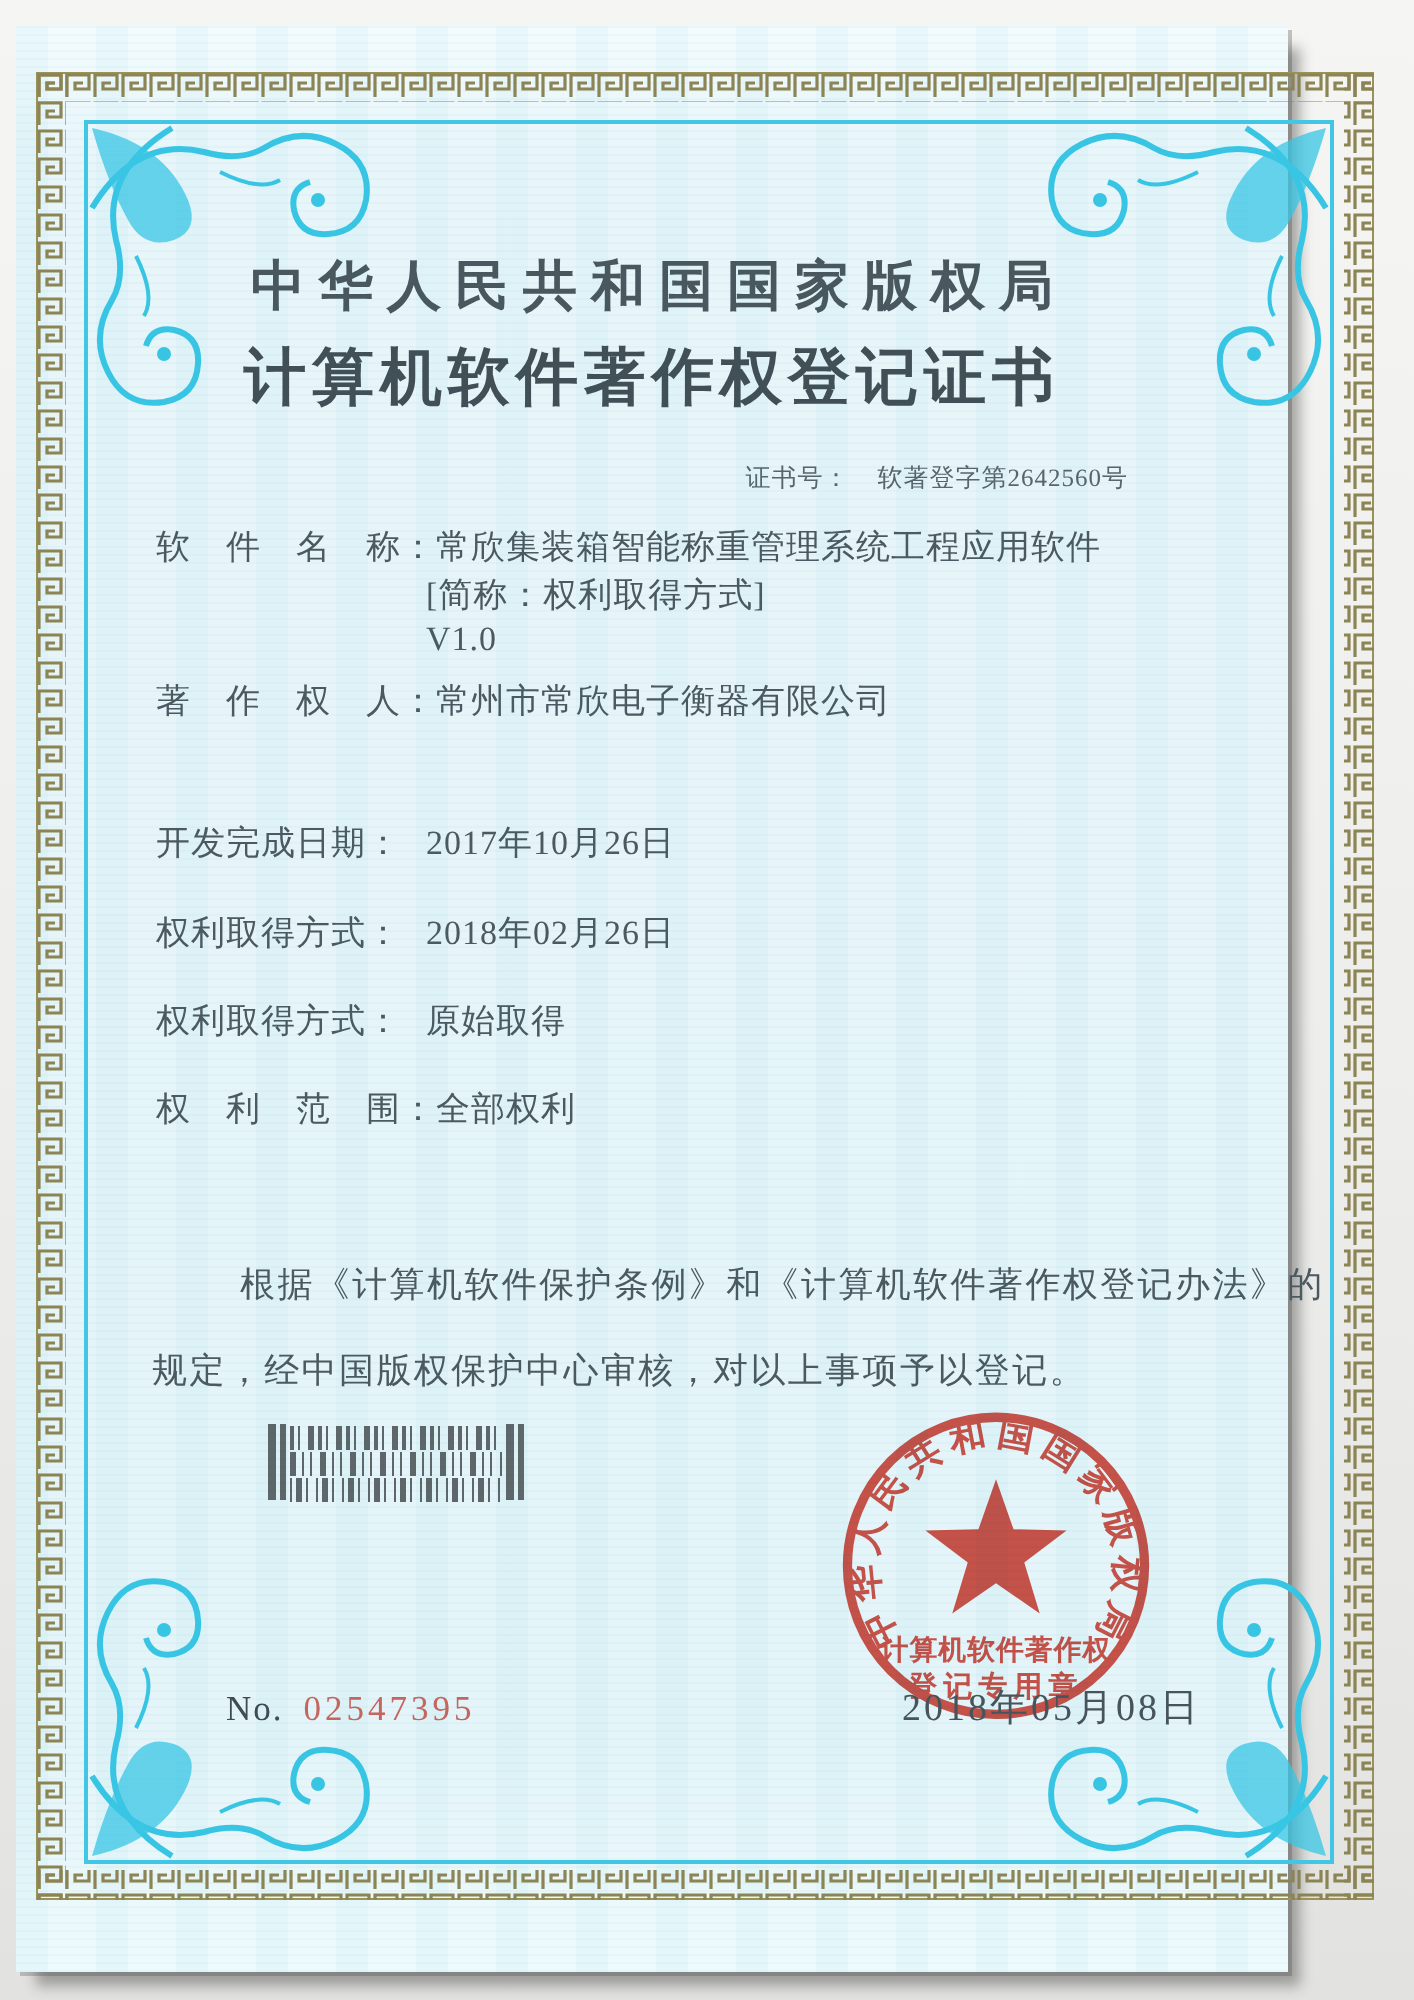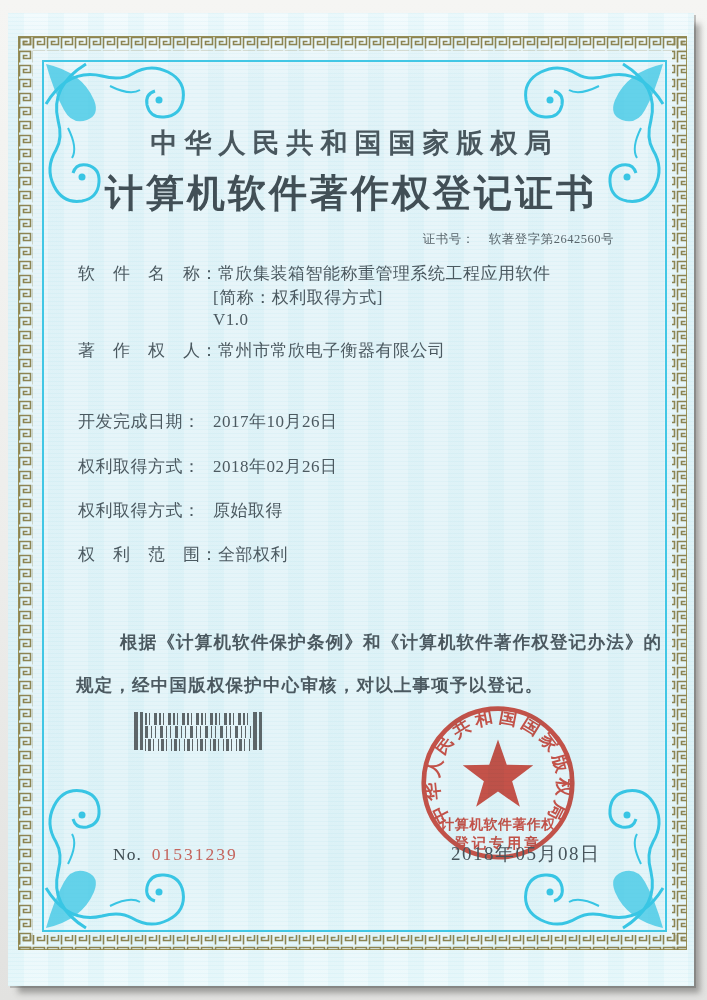--- a/index.html
+++ b/index.html
@@ -2,48 +2,48 @@
 <html><head>
 <meta charset="utf-8">
 <style>
   html,body{margin:0;padding:0;background:#dcdcda;}
   .stage{
     position:relative;width:707px;height:1000px;overflow:hidden;
     background:linear-gradient(180deg,#f5f5f3 0%,#ededeb 55%,#e2e2e0 100%);
     font-family:"Liberation Serif","DejaVu Serif",serif;
   }
   .paper{
-    position:absolute;left:8px;top:13px;width:686px;height:973px;
+    position:absolute;left:8px;top:13px;width:636px;height:973px;
     background:
       repeating-linear-gradient(0deg, rgba(125,205,222,0.08) 0 1px, rgba(255,255,255,0) 1px 4px),
       repeating-linear-gradient(90deg, rgba(160,220,232,0.10) 0 16px, rgba(255,255,255,0.04) 16px 40px),
       linear-gradient(180deg,#f3fbfd 0%, #e7f5f9 7%, #e3f4f8 88%, #eefafc 100%);
     box-shadow:8px 9px 6px -2px rgba(70,70,68,0.45), 2px 2px 0 rgba(150,150,148,0.55);
   }
   .meander{position:absolute;left:10px;top:23px;}
   .cyan-frame{position:absolute;left:34px;top:47px;width:621px;height:868px;border:2px solid #41c7e5;}
   .corner{position:absolute;width:150px;height:150px;}
   .corner.tl{left:34px;top:47px;}
   .corner.tr{left:509px;top:47px;transform:scaleX(-1);}
   .corner.bl{left:34px;top:769px;transform:scaleY(-1);}
   .corner.br{left:509px;top:769px;transform:scale(-1,-1);}
   .issuer{
     position:absolute;left:0;right:0;top:112px;text-align:center;
     font-size:27px;font-weight:700;letter-spacing:7px;text-indent:7px;color:#49575e;
   }
   .title{
     position:absolute;left:0;right:0;top:155px;text-align:center;
-    font-size:38px;font-weight:700;letter-spacing:3px;color:#414f56;
+    font-size:31px;font-weight:700;letter-spacing:3px;color:#414f56;
   }
   .certno{position:absolute;top:218px;right:80px;font-size:12.5px;color:#58656b;letter-spacing:0.5px;}
   .certno .val{margin-left:14px;}
   .row{position:absolute;left:70px;font-size:17px;color:#4b5960;letter-spacing:0.5px;white-space:nowrap;}
   .row .lbl{display:inline-block;min-width:135px;}
   .subval{position:absolute;left:205px;font-size:17px;color:#4b5960;letter-spacing:0.5px;}
-  .stmt{position:absolute;left:68px;width:578px;font-size:17.5px;color:#4b5960;letter-spacing:1.2px;white-space:nowrap;font-weight:bold;}
+  .stmt{position:absolute;left:68px;width:578px;font-size:17.5px;color:#4b5960;letter-spacing:1.2px;white-space:nowrap;}
   .stmt.first{text-indent:44px;}
   .barcode{
     position:absolute;left:126px;top:699px;width:128px;height:40px;box-sizing:border-box;
     padding:1px 11px 0 11px;opacity:0.88;
   }
   .barcode::before,.barcode::after{
     content:"";position:absolute;top:0;bottom:2px;width:9px;
     background:linear-gradient(90deg,#4c5356 0 4px,transparent 4px 6px,#4c5356 6px 9px);
   }
   .barcode::before{left:0;}
@@ -137,21 +137,21 @@
     <div class="stmt first" style="top:617px">根据《计算机软件保护条例》和《计算机软件著作权登记办法》的</div>
     <div class="stmt" style="top:660px">规定，经中国版权保护中心审核，对以上事项予以登记。</div>
 
     <div class="barcode">
       <div class="bc-row bc-r1"></div>
       <div class="bc-row bc-r2"></div>
       <div class="bc-row bc-r3"></div>
     </div>
 
     <div class="serial">
-      <span>No.</span><span class="number">01531239</span>
+      <span>No.</span><span class="number">02547395</span>
     </div>
 
     <div class="issue-date">2018年05月08日</div>
 
     <svg class="seal" viewBox="0 0 190 190">
       <defs>
         <path id="ringPath" d="M50.6,129.3 A58,58 0 1 1 139.4,129.3" fill="none"></path>
       </defs>
       <circle cx="95" cy="92" r="72" fill="none" stroke="#d8473b" stroke-width="4.5"></circle>
       <polygon points="95,50 103.5,74.3 129.2,74.9 108.7,90.4 116.2,115.1 95,100.4 73.8,115.1 81.3,90.4 60.8,74.9 86.5,74.3" fill="#d8473b"></polygon>

